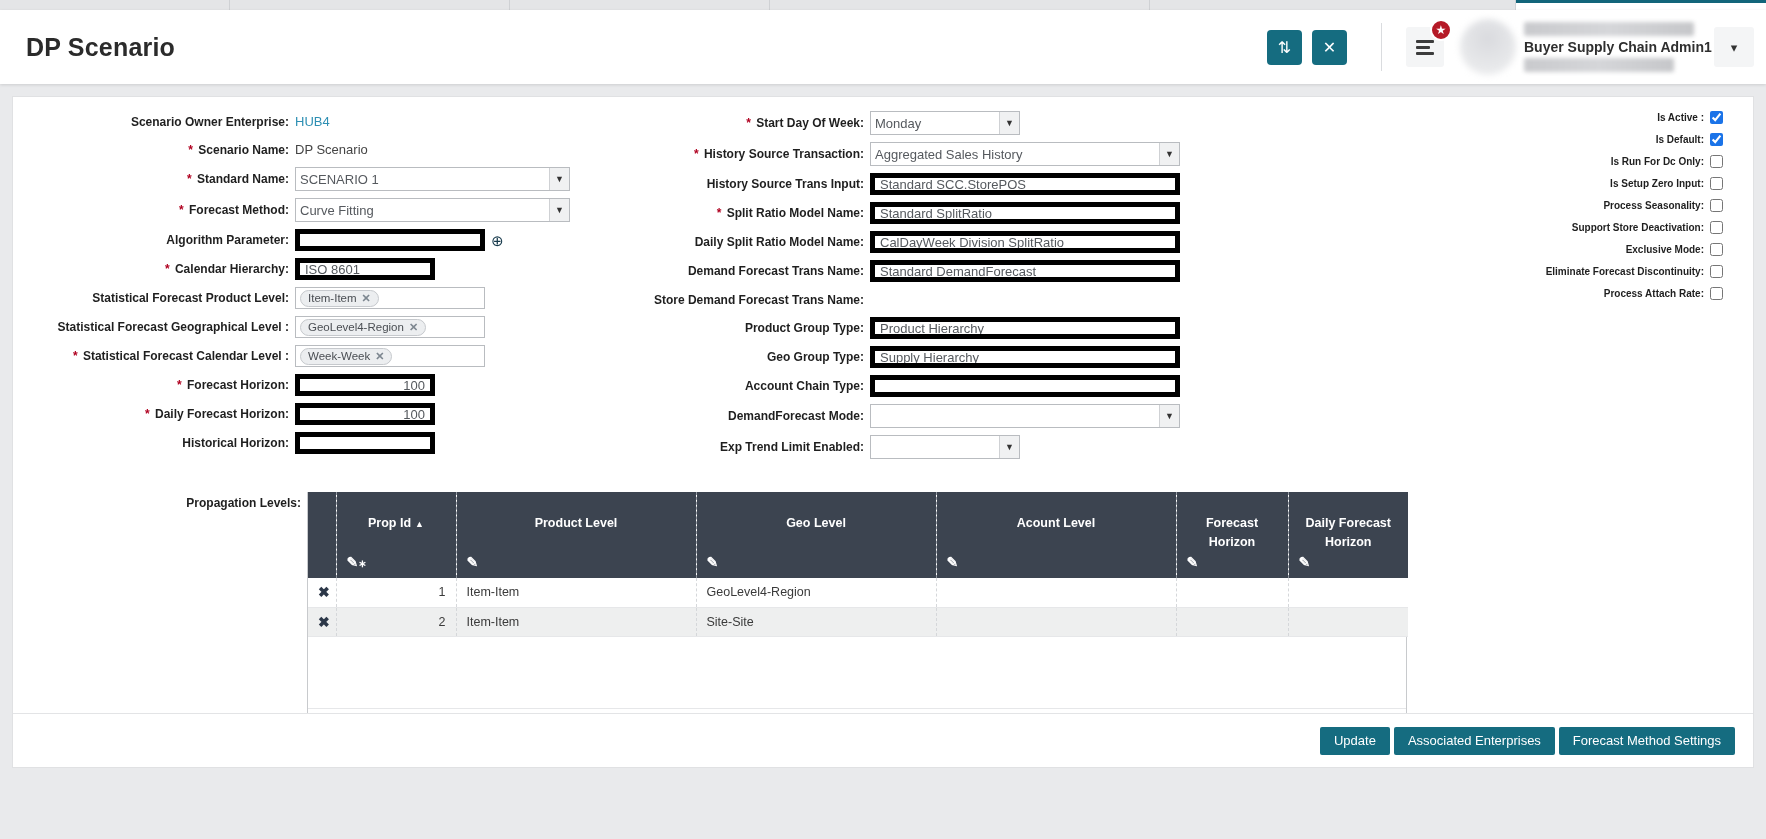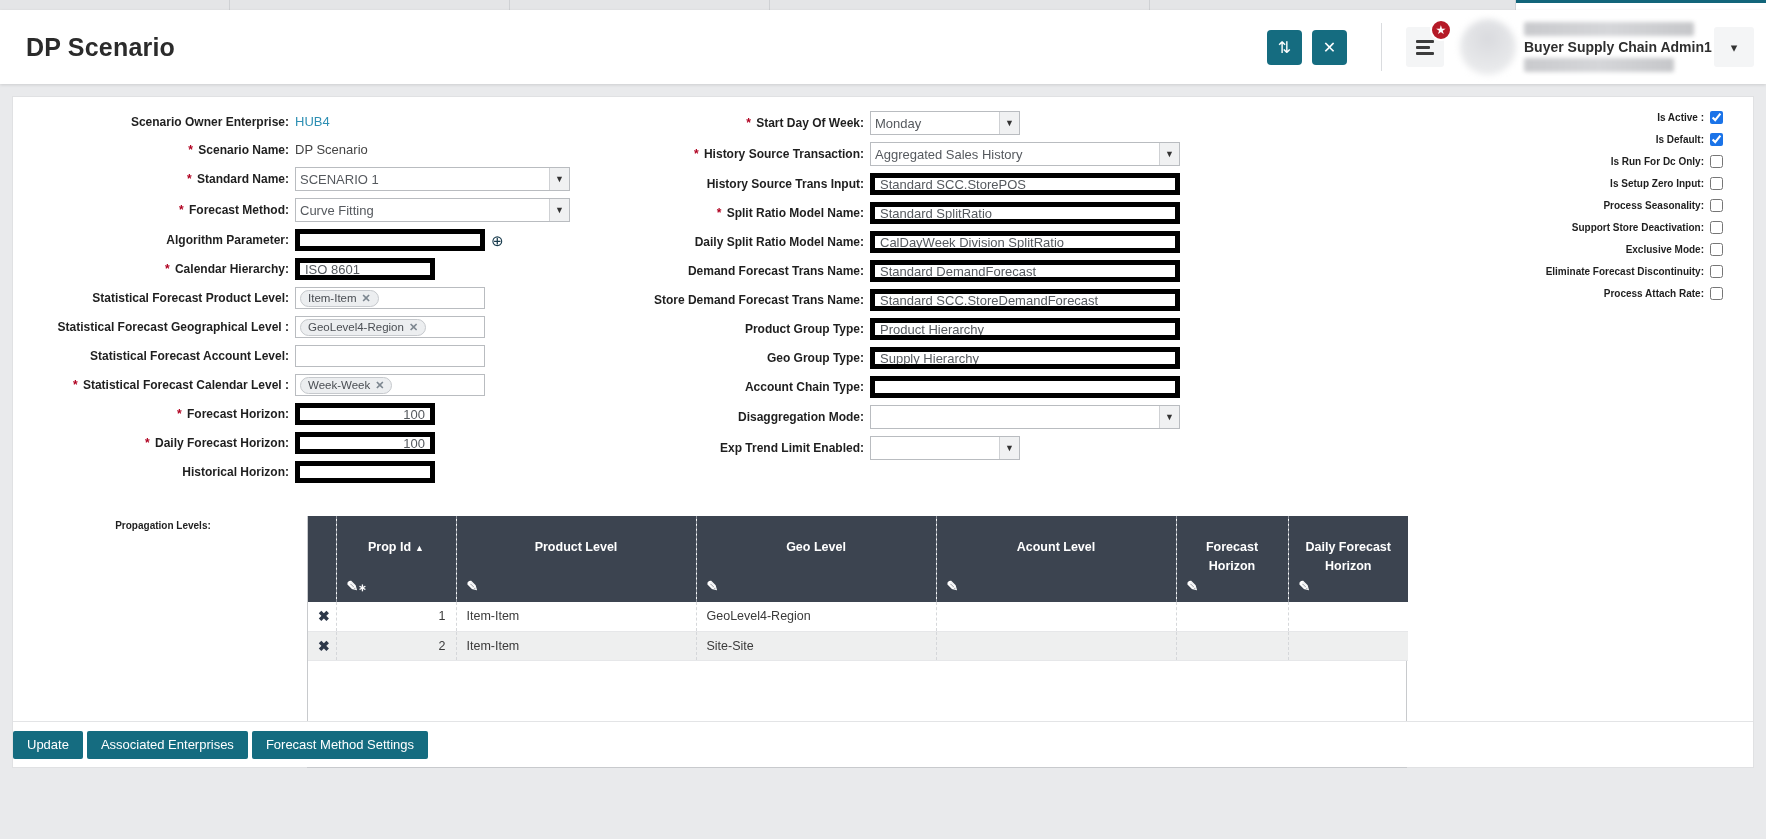--- a/index.html
+++ b/index.html
@@ -214,22 +214,22 @@
     accent-color: #1a73e8;
   }
 
   
   .prop-wrap {
     display: flex; align-items: flex-start;
     margin-top: 26px;
     padding-left: 0;
   }
   .prop-label {
-    width: 282px; text-align: center; padding-right: 6px;
-    font-weight: bold; font-size: 10px; color: #1f1f1f;
+    width: 282px; text-align: right; padding-right: 6px;
+    font-weight: bold; font-size: 12px; color: #1f1f1f;
     padding-top: 4px;
   }
   .grid {
     width: 1100px;
     border: 1px solid #c8cacd;
     border-top: none;
   }
   table.pg { width: 100%; border-collapse: collapse; table-layout: fixed; }
   table.pg thead th {
     background: #3c4450;
@@ -272,23 +272,23 @@
     height: 34px; background: #fff;
     display: flex; align-items: center; justify-content: flex-end;
     padding-right: 28px;
   }
   .add-link { color: #2e8fb3; font-size: 13px; cursor: pointer; }
 
   
   .footer {
     position: absolute;
     bottom: 0; left: 0; right: 0;
-    height: 46px;
+    height: 54px;
     border-top: 1px solid #e3e4e6;
-    display: flex; align-items: center; 
+    display: flex; align-items: center; justify-content: flex-end;
     gap: 4px;
     padding-right: 18px;
     background: #fff;
   }
   .btn {
     background: #156c80;
     color: #fff;
     border: none;
     height: 28px;
     padding: 0 14px;
@@ -390,24 +390,20 @@
           <div class="frow">
             <div class="flabel"><span>Statistical Forecast Geographical Level :</span></div>
             <div class="chipbox w190">
               <span class="chip">
                 <span>GeoLevel4-Region</span>
                 <span class="x">✕</span>
               </span>
             </div>
           </div>
           <div class="frow">
-            <div class="flabel"><span>Statistical Forecast Account Level:</span></div>
-            <div class="chipbox w190"></div>
-          </div>
-          <div class="frow">
             <div class="flabel"><span class="req">*</span> <span>Statistical Forecast Calendar Level :</span></div>
             <div class="chipbox w190">
               <span class="chip">
                 <span>Week-Week</span>
                 <span class="x">✕</span>
               </span>
             </div>
           </div>
           <div class="frow">
             <div class="flabel"><span class="req">*</span> <span>Forecast Horizon:</span></div>
@@ -443,36 +439,35 @@
           <div class="frow">
             <div class="flabel"><span>Daily Split Ratio Model Name:</span></div>
             <input type="text" class="fi w310" value="CalDayWeek Division SplitRatio" style="">
           </div>
           <div class="frow">
             <div class="flabel"><span>Demand Forecast Trans Name:</span></div>
             <input type="text" class="fi w310" value="Standard DemandForecast" style="">
           </div>
           <div class="frow">
             <div class="flabel"><span>Store Demand Forecast Trans Name:</span></div>
-            <input type="text" class="fi w310" value="Standard SCC.StoreDemandForecast" style="">
           </div>
           <div class="frow">
             <div class="flabel"><span>Product Group Type:</span></div>
             <input type="text" class="fi w310" value="Product Hierarchy" style="">
           </div>
           <div class="frow">
             <div class="flabel"><span>Geo Group Type:</span></div>
             <input type="text" class="fi w310" value="Supply Hierarchy" style="">
           </div>
           <div class="frow">
             <div class="flabel"><span>Account Chain Type:</span></div>
             <input type="text" class="fi w310" style="">
           </div>
           <div class="frow">
-            <div class="flabel"><span>Disaggregation Mode:</span></div>
+            <div class="flabel"><span>DemandForecast Mode:</span></div>
             <span class="select-wrap"><select class="fs w310"><option></option></select><span class="sel-arrow">▼</span></span>
           </div>
           <div class="frow">
             <div class="flabel"><span>Exp Trend Limit Enabled:</span></div>
             <span class="select-wrap"><select class="fs w150"><option></option></select><span class="sel-arrow">▼</span></span>
           </div>
         </div>
 
       <div class="col-right">
           <div class="crow">

